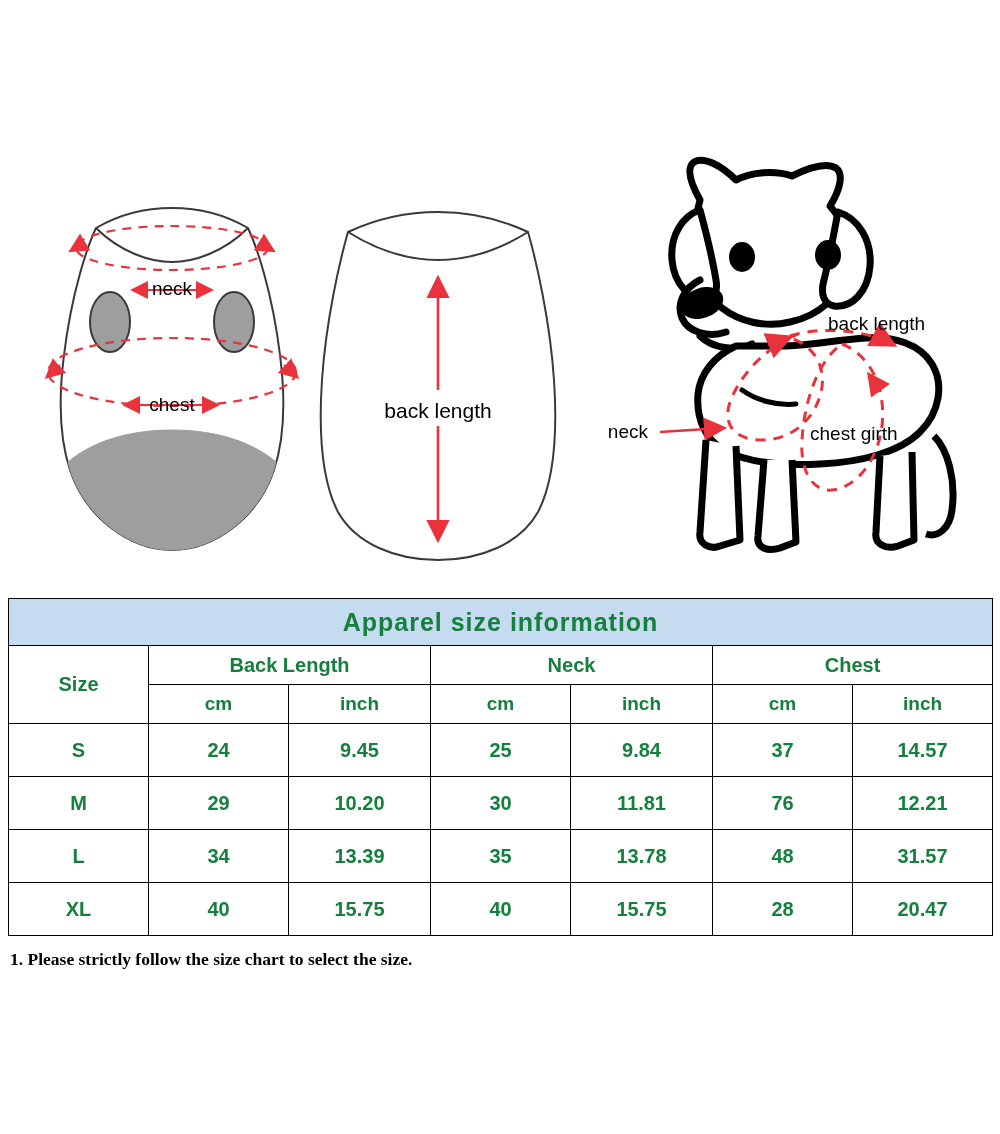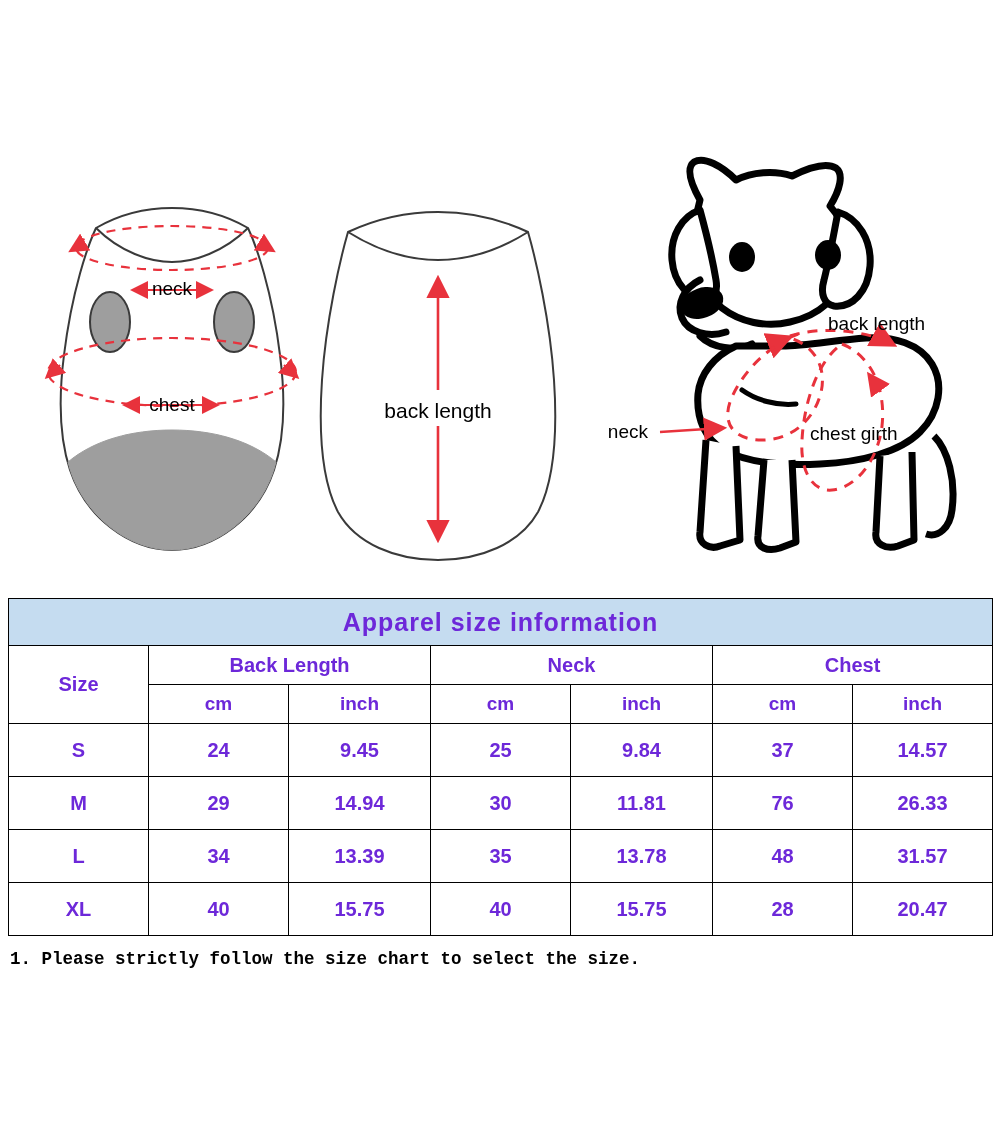--- a/index.html
+++ b/index.html
@@ -55,21 +55,21 @@
     border-collapse: collapse;
     width: 984px;
     table-layout: fixed;
     font-family: "Liberation Sans", sans-serif;
   }
   table.size-table td, table.size-table th {
     border: 1px solid #000;
     text-align: center;
     font-weight: bold;
     font-size: 20px;
-    color: #6d28d9;
+    color: #15803d;
     padding: 0;
   }
   tr.title-row td {
     background: #c5dcf0;
     height: 46px;
     font-size: 25px;
     letter-spacing: 1px;
     font-weight: bold;
   }
   tr.group-row td {
@@ -86,21 +86,21 @@
   }
   td.size-cell-head {
     font-size: 20px;
   }
   
   #notes {
     position: absolute;
     left: 10px;
     top: 947px;
     width: 980px;
-    font-family: Liberation Mono, monospace;
+    font-family: Liberation Serif, serif;
     font-size: 17.5px;
     font-weight: bold;
     line-height: 1.42;
     color: #000;
   }
   #notes div {
     white-space: nowrap;
   }
 </style>
 </head>
@@ -256,25 +256,25 @@
           <td>24</td>
           <td>9.45</td>
           <td>25</td>
           <td>9.84</td>
           <td>37</td>
           <td>14.57</td>
         </tr>
         <tr class="data-row">
           <td>M</td>
           <td>29</td>
-          <td>14.94</td>
+          <td>10.20</td>
           <td>30</td>
           <td>11.81</td>
           <td>76</td>
-          <td>26.33</td>
+          <td>12.21</td>
         </tr>
         <tr class="data-row">
           <td>L</td>
           <td>34</td>
           <td>13.39</td>
           <td>35</td>
           <td>13.78</td>
           <td>48</td>
           <td>31.57</td>
         </tr>

